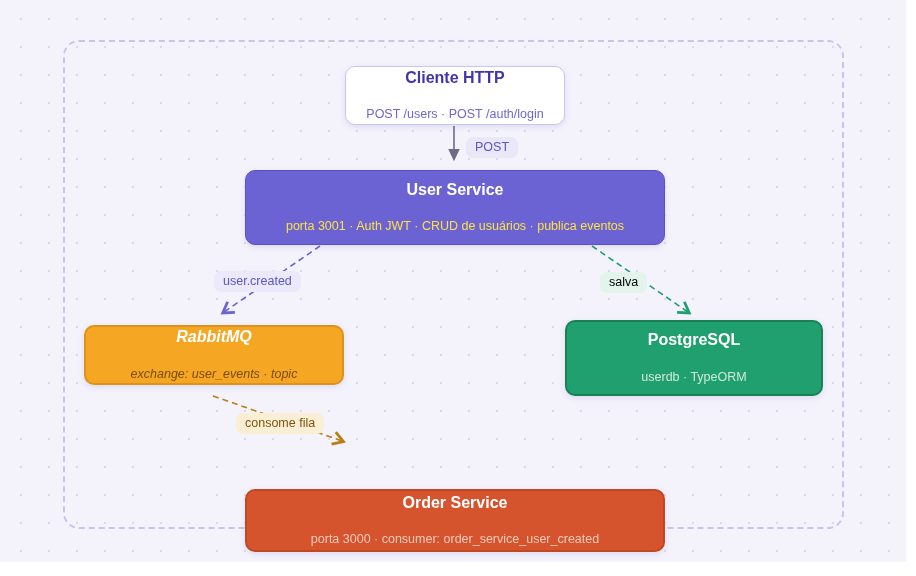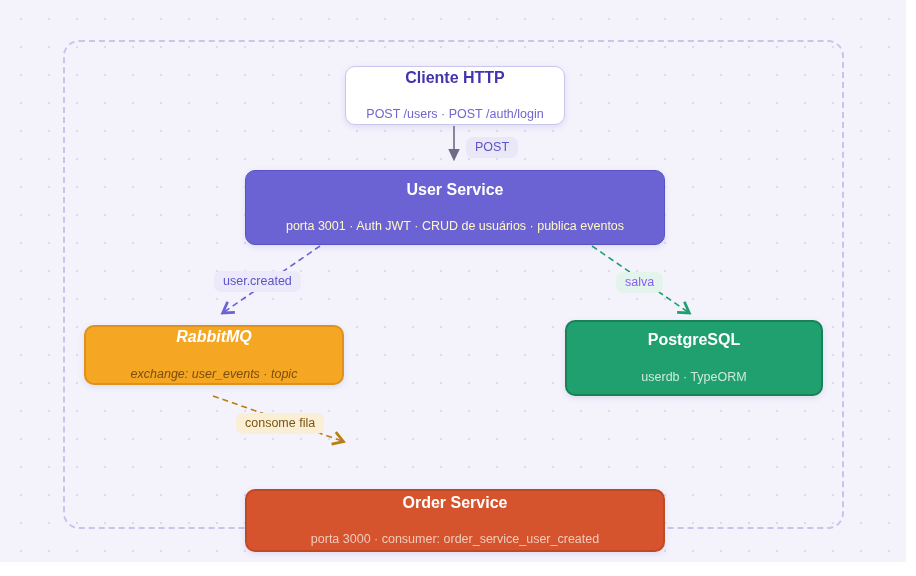--- a/index.html
+++ b/index.html
@@ -64,21 +64,21 @@
   .node-cliente .title { color: #4134ae; }
   .node-cliente .subtitle { color: #6f66cf; }
 
   .node-user {
     left: 245px; top: 170px; width: 420px; height: 75px;
     background: #6b63d3;
     border: 1.5px solid #5a51c6;
     text-align: right;
   }
   .node-user .title { color: #ffffff; }
-  .node-user .subtitle { color: #fef9c3; }
+  .node-user .subtitle { color: #fde047; }
 
   .node-rabbit {
     left: 84px; top: 325px; width: 260px; height: 60px;
     background: #f5a623;
     border: 2px solid #dd921c;
     font-style: italic;
   }
   .node-rabbit .title { color: #ffffff; }
   .node-rabbit .subtitle { color: #7c4d0d; }
 
@@ -103,21 +103,21 @@
     position: absolute;
     z-index: 3;
     font-size: 12.5px;
     line-height: 1;
     padding: 4px 9px;
     border-radius: 7px;
     white-space: nowrap;
   }
   .label-rest        { left: 466px; top: 137px; background: #e9e7f8; color: #5c55c5; }
   .label-usercreated { left: 214px; top: 271px; background: #ebe9fa; color: #5c55c5; }
-  .label-salva       { left: 616px; top: 272px; background: #e3f4ec; color: #8b5cf6; }
+  .label-salva       { left: 600px; top: 272px; background: #e3f4ec; color: #000000; }
   .label-consome     { left: 236px; top: 413px; background: #faeed4; color: #7c5510; }
 </style>
 </head>
 <body>
 
 <div class="canvas">
 
   <div class="compose-box"></div>
 
   <svg class="edges-svg" width="906" height="562" viewBox="0 0 906 562" xmlns="http://www.w3.org/2000/svg">

